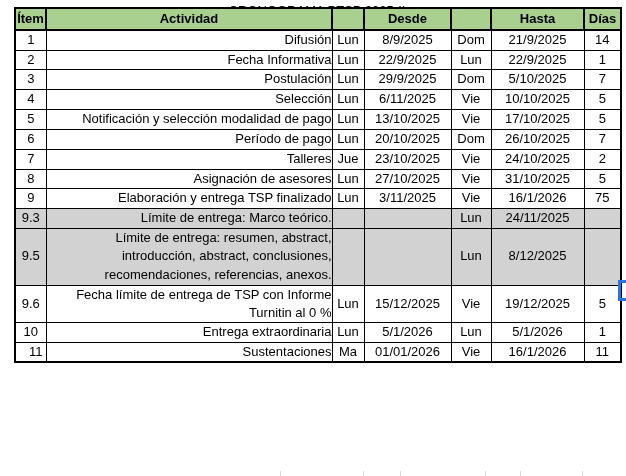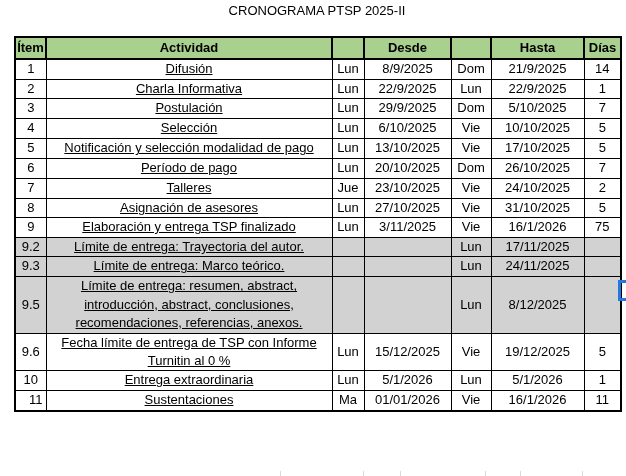--- a/index.html
+++ b/index.html
@@ -5,37 +5,37 @@
   html,body{margin:0;padding:0;background:#fff;}
   .sheet{
     position:relative;width:626px;height:476px;background:#fff;
     font-family:"Liberation Sans",sans-serif;color:#000;overflow:hidden;
   }
   .title{
     position:absolute;top:3px;left:14px;width:606px;text-align:center;
     font-size:13px;font-weight:normal;letter-spacing:0px;
   }
   table.cron{
-    position:absolute;top:36px;left:14px;
+    position:absolute;top:7px;left:14px;
     border-collapse:collapse;table-layout:fixed;
     border:2px solid #000;
   }
   table.cron th, table.cron td{
     border:1px solid #000;
     font-size:13px;line-height:1.4;
     vertical-align:middle;overflow:hidden;padding:0;
     background:#fff;
   }
   table.cron thead th{
     border:2px solid #000;
     background:var(--header-bg,#A9D08E);
     font-weight:bold;height:20px;text-align:center;
   }
   td.c-item{text-align:center;}
-  td.c-actividad{text-align:center;padding:0 4px;text-decoration:underline;}
+  td.c-actividad{text-align:right;padding:0 4px;}
   td.c-desde-day, td.c-hasta-day{text-align:center;}
   td.c-desde-date, td.c-hasta-date{text-align:center;}
   td.c-dias{text-align:center;}
   tr.shaded td{background:var(--shade-bg,#D2D2D2);}
   .sel-fragment{
     position:absolute;left:618px;top:280px;width:10px;height:15px;
     border:3px solid var(--sel-blue,#2476E3);border-right:none;
     background:transparent;
   }
   .grid-stub{
@@ -75,41 +75,41 @@
           <td class="c-item">1</td>
           <td class="c-actividad">Difusión</td>
           <td class="c-desde-day">Lun</td>
           <td class="c-desde-date">8/9/2025</td>
           <td class="c-hasta-day">Dom</td>
           <td class="c-hasta-date">21/9/2025</td>
           <td class="c-dias">14</td>
         </tr>
         <tr style="height: 19.5px;">
           <td class="c-item">2</td>
-          <td class="c-actividad">Charla Informativa</td>
+          <td class="c-actividad">Fecha Informativa</td>
           <td class="c-desde-day">Lun</td>
           <td class="c-desde-date">22/9/2025</td>
           <td class="c-hasta-day">Lun</td>
           <td class="c-hasta-date">22/9/2025</td>
           <td class="c-dias">1</td>
         </tr>
         <tr style="height: 20px;">
           <td class="c-item">3</td>
           <td class="c-actividad">Postulación</td>
           <td class="c-desde-day">Lun</td>
           <td class="c-desde-date">29/9/2025</td>
           <td class="c-hasta-day">Dom</td>
           <td class="c-hasta-date">5/10/2025</td>
           <td class="c-dias">7</td>
         </tr>
         <tr style="height: 20px;">
           <td class="c-item">4</td>
           <td class="c-actividad">Selección</td>
           <td class="c-desde-day">Lun</td>
-          <td class="c-desde-date">6/10/2025</td>
+          <td class="c-desde-date">6/11/2025</td>
           <td class="c-hasta-day">Vie</td>
           <td class="c-hasta-date">10/10/2025</td>
           <td class="c-dias">5</td>
         </tr>
         <tr style="height: 19.5px;">
           <td class="c-item">5</td>
           <td class="c-actividad">Notificación y selección modalidad de pago</td>
           <td class="c-desde-day">Lun</td>
           <td class="c-desde-date">13/10/2025</td>
           <td class="c-hasta-day">Vie</td>
@@ -144,29 +144,20 @@
           <td class="c-dias">5</td>
         </tr>
         <tr style="height: 20px;">
           <td class="c-item">9</td>
           <td class="c-actividad">Elaboración y entrega TSP finalizado</td>
           <td class="c-desde-day">Lun</td>
           <td class="c-desde-date">3/11/2025</td>
           <td class="c-hasta-day">Vie</td>
           <td class="c-hasta-date">16/1/2026</td>
           <td class="c-dias">75</td>
-        </tr>
-        <tr class="shaded" style="height: 19px;">
-          <td class="c-item">9.2</td>
-          <td class="c-actividad">Límite de entrega: Trayectoria del autor.</td>
-          <td class="c-desde-day"></td>
-          <td class="c-desde-date"></td>
-          <td class="c-hasta-day">Lun</td>
-          <td class="c-hasta-date">17/11/2025</td>
-          <td class="c-dias"></td>
         </tr>
         <tr class="shaded" style="height: 19.5px;">
           <td class="c-item">9.3</td>
           <td class="c-actividad">Límite de entrega: Marco teórico.</td>
           <td class="c-desde-day"></td>
           <td class="c-desde-date"></td>
           <td class="c-hasta-day">Lun</td>
           <td class="c-hasta-date">24/11/2025</td>
           <td class="c-dias"></td>
         </tr>

